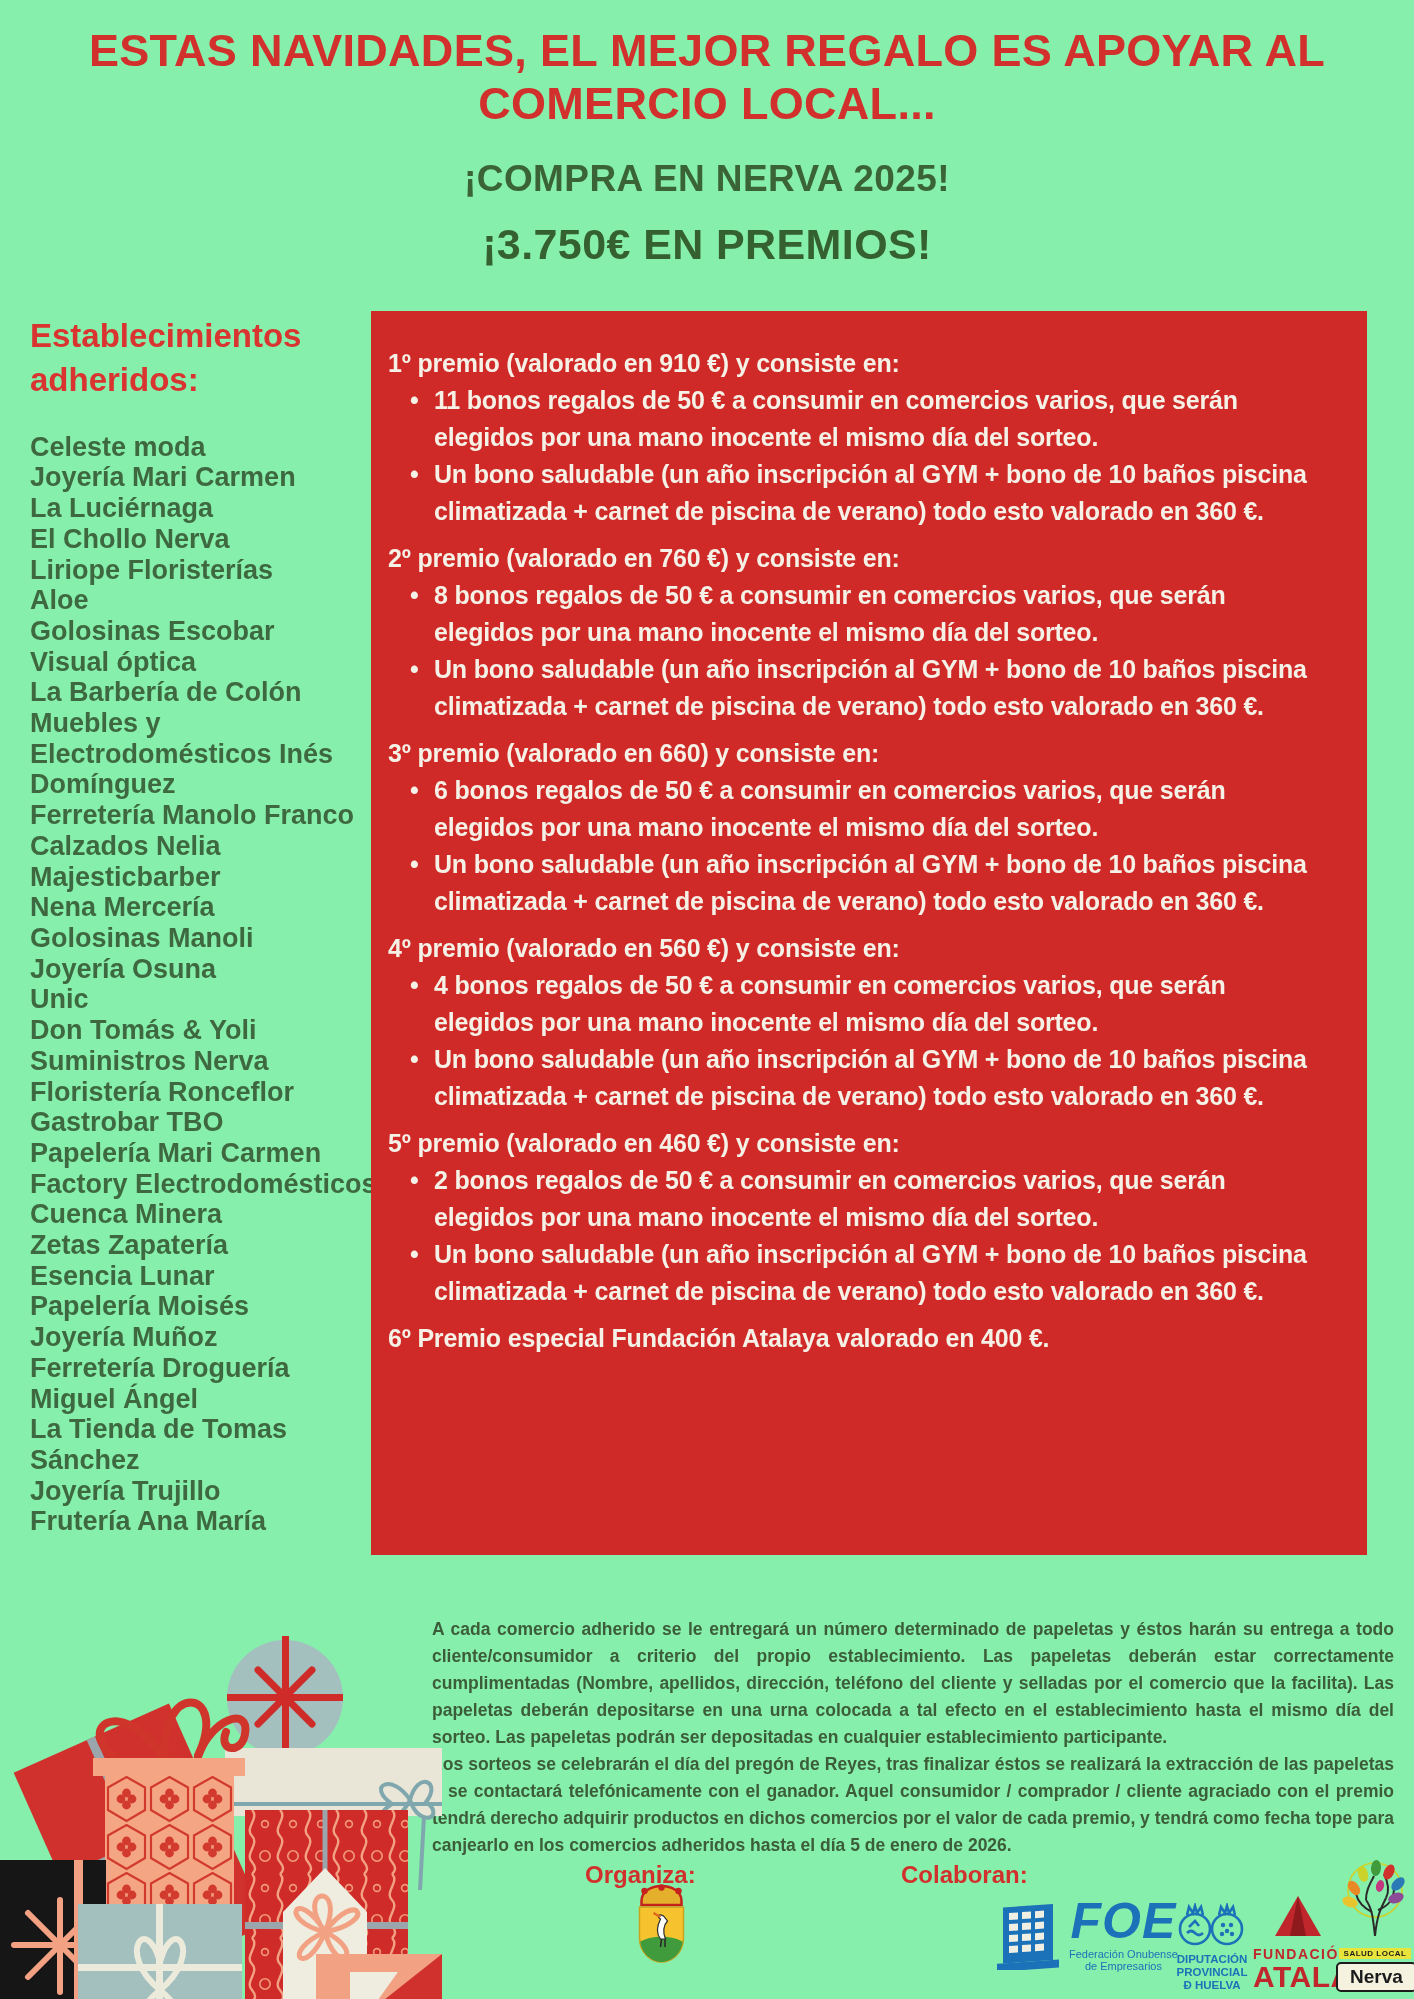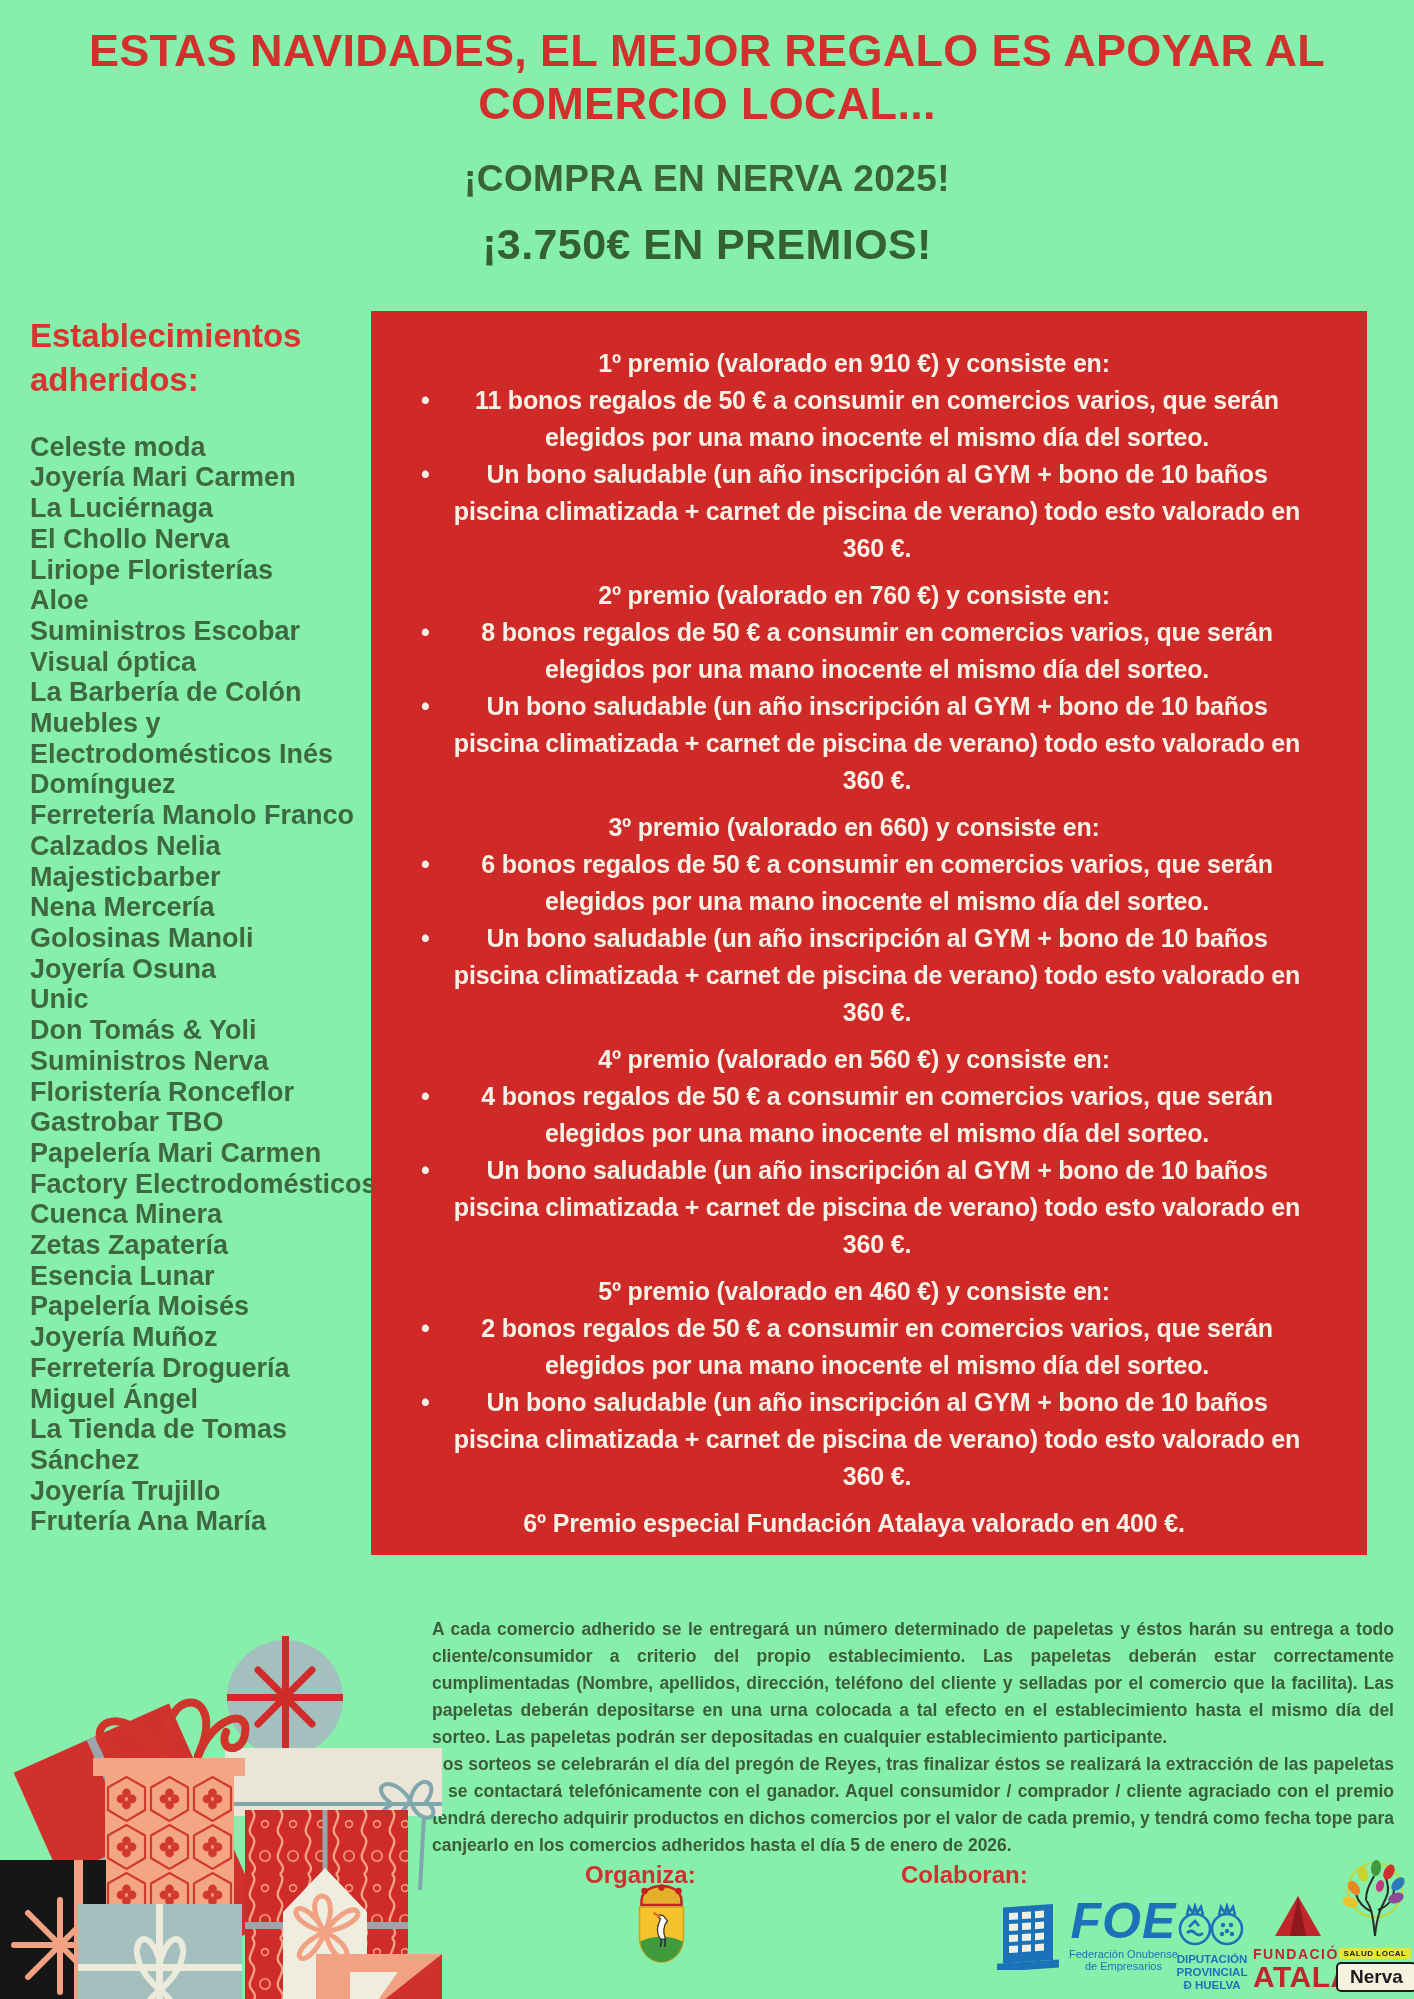--- a/index.html
+++ b/index.html
@@ -28,24 +28,23 @@
   .sidebar-heading{
     font-size:33px; line-height:1.33; font-weight:800; color:#d93430; margin:0;
   }
   .shop-list{
     list-style:none; margin:30px 0 0 0; padding:0;
     font-size:27px; line-height:30.7px; font-weight:700; color:#3e6940;
   }
   
   .panel{
     position:absolute; left:371px; top:311px; width:996px; height:1244px;
-    background:#d02a28; box-sizing:border-box; padding:34px 58px 0 28px;
+    background:#d02a28; box-sizing:border-box; padding:34px 58px 0 17px;
     color:#f5f1e6; font-weight:700; font-size:25px; line-height:37px;
     letter-spacing:-0.2px;
-    text-align:center;
   }
   .prize-block{margin:0 0 10px 0;}
   .prize-heading{margin:0;}
   .prize-bullets{list-style:none; margin:0; padding:0 0 0 46px;}
   .prize-bullets li{position:relative;}
   .prize-bullets li::before{content:"\2022"; position:absolute; left:-24px;}
   
   .fine-print{
     position:absolute; left:432px; top:1616px; width:962px;
     font-size:17.5px; line-height:27px; font-weight:700; color:#3c5d39;
@@ -89,21 +88,21 @@
 
   <div class="sidebar">
     <p class="sidebar-heading">Establecimientos adheridos:</p>
     <ul class="shop-list">
       <li>Celeste moda</li>
       <li>Joyería Mari Carmen</li>
       <li>La Luciérnaga</li>
       <li>El Chollo Nerva</li>
       <li>Liriope Floristerías</li>
       <li>Aloe</li>
-      <li>Suministros Escobar</li>
+      <li>Golosinas Escobar</li>
       <li>Visual óptica</li>
       <li>La Barbería de Colón</li>
       <li>Muebles y Electrodomésticos Inés Domínguez</li>
       <li>Ferretería Manolo Franco</li>
       <li>Calzados Nelia</li>
       <li>Majesticbarber</li>
       <li>Nena Mercería</li>
       <li>Golosinas Manoli</li>
       <li>Joyería Osuna</li>
       <li>Unic</li>

